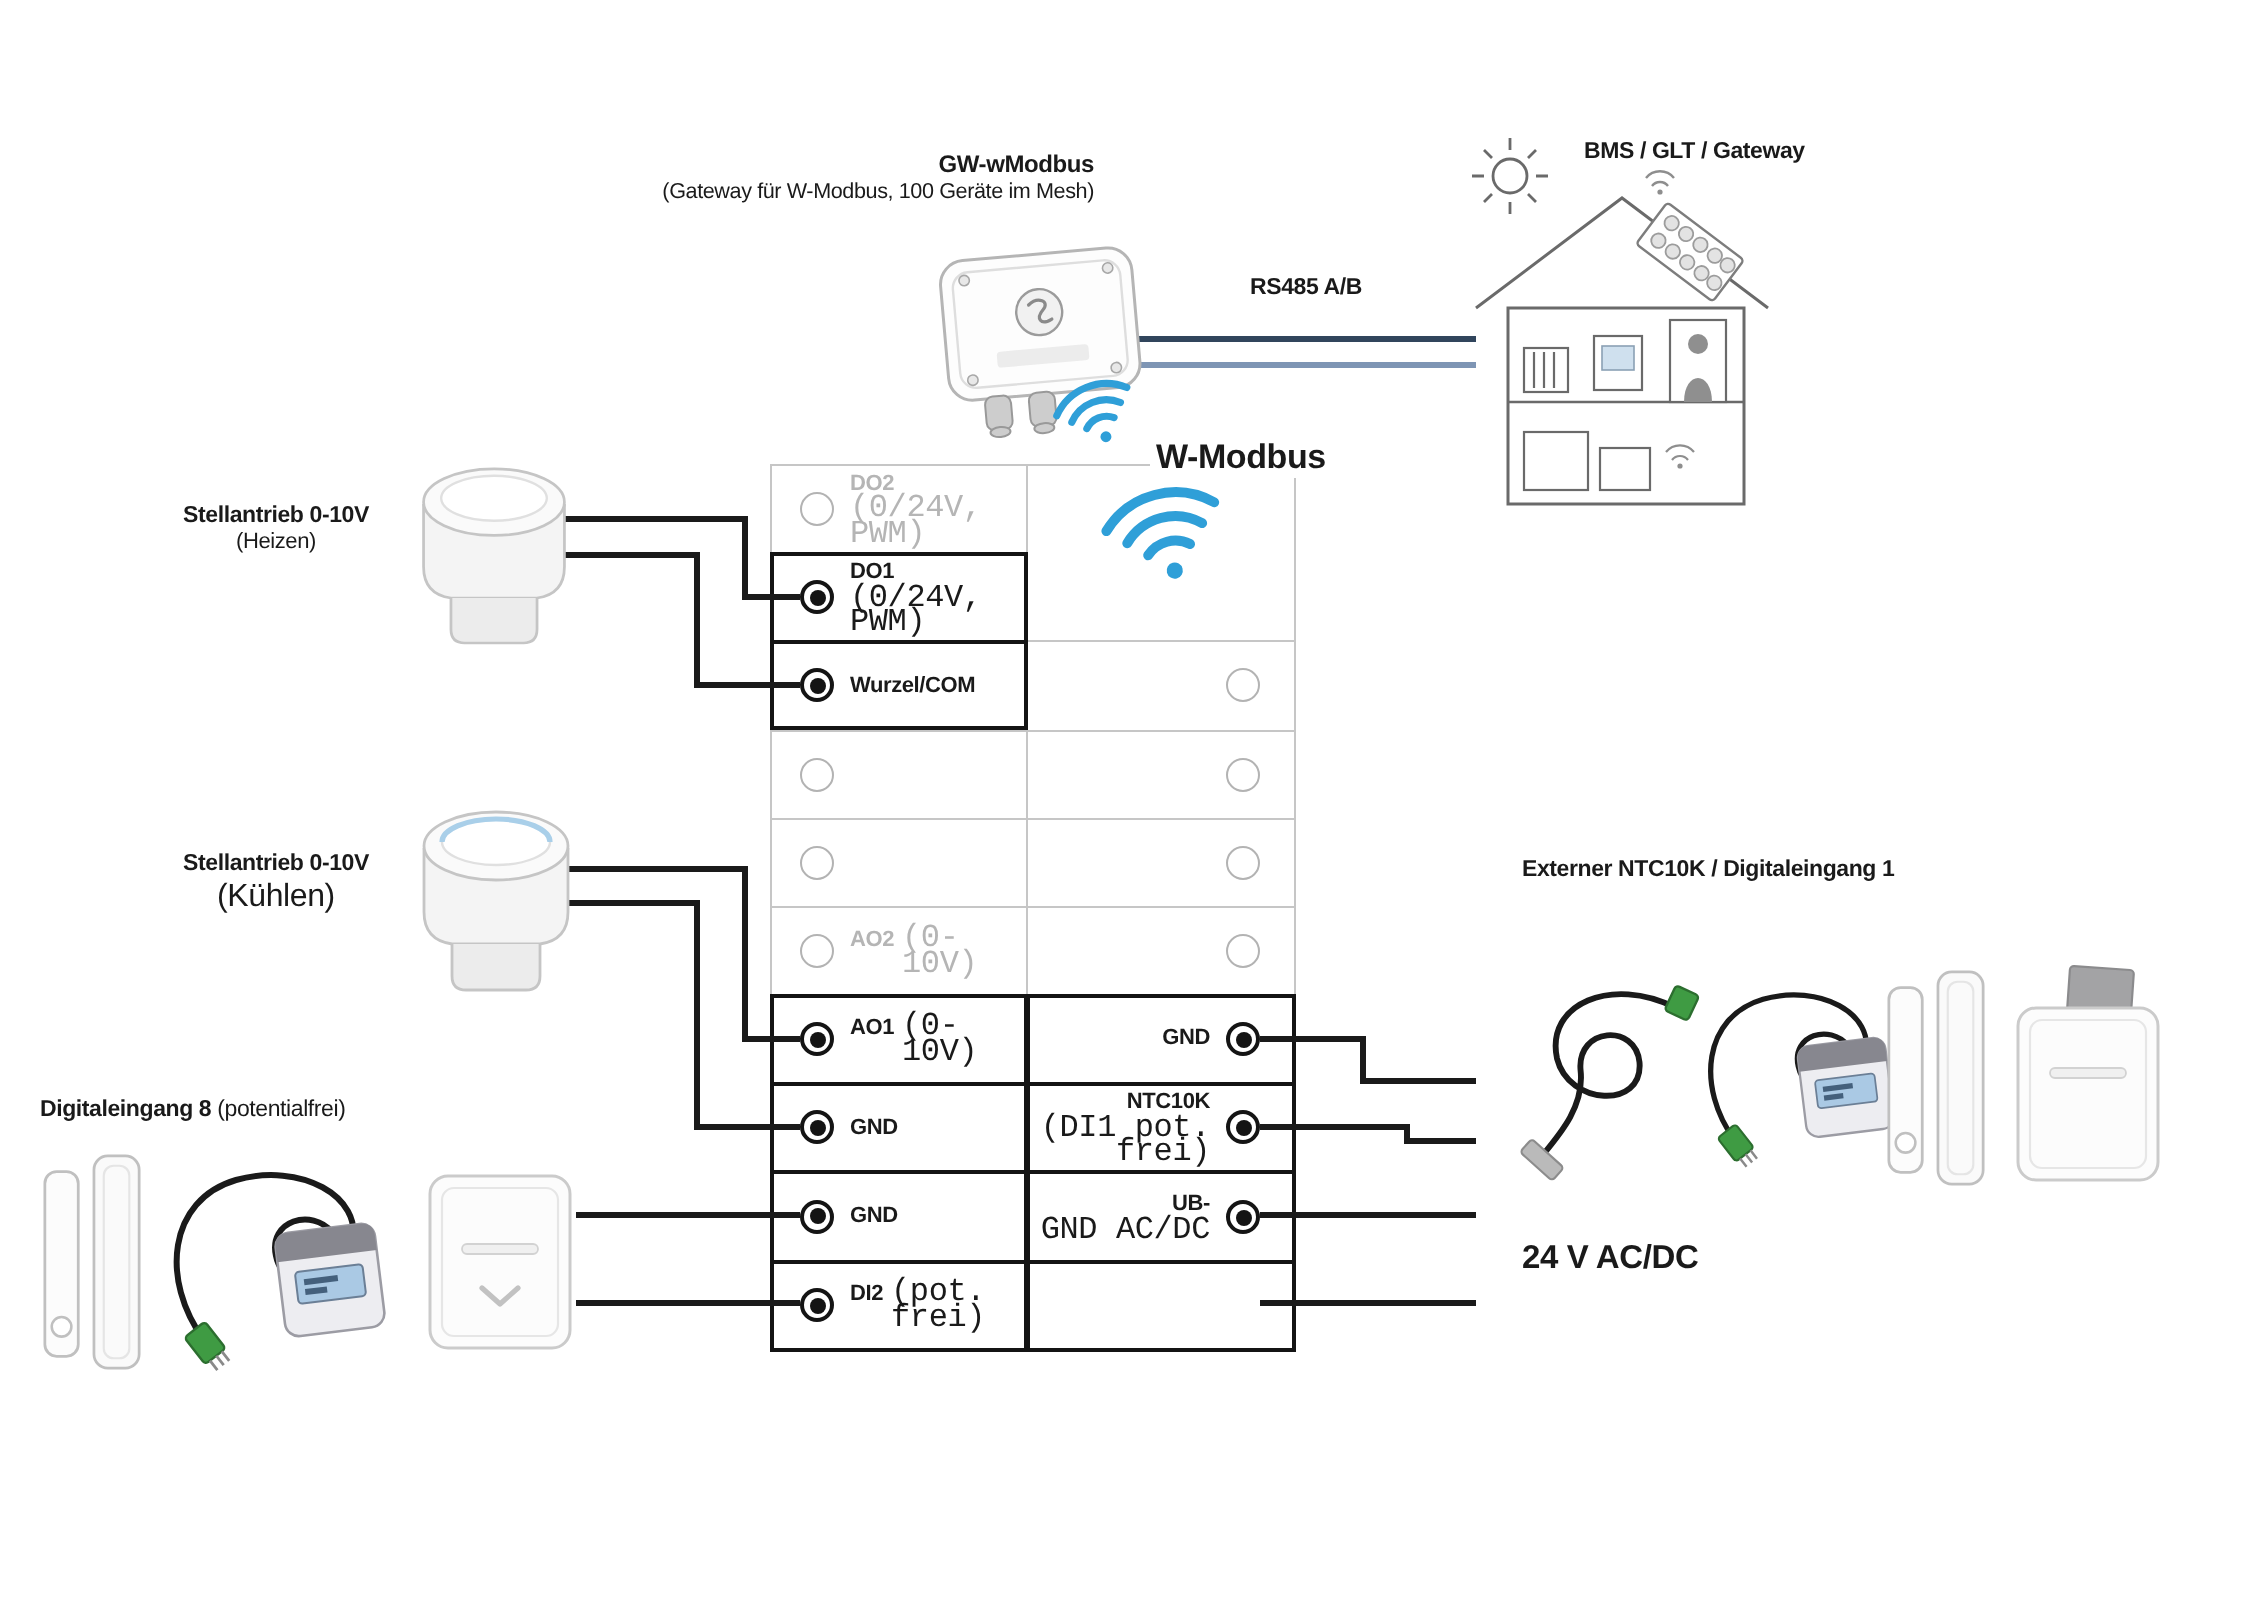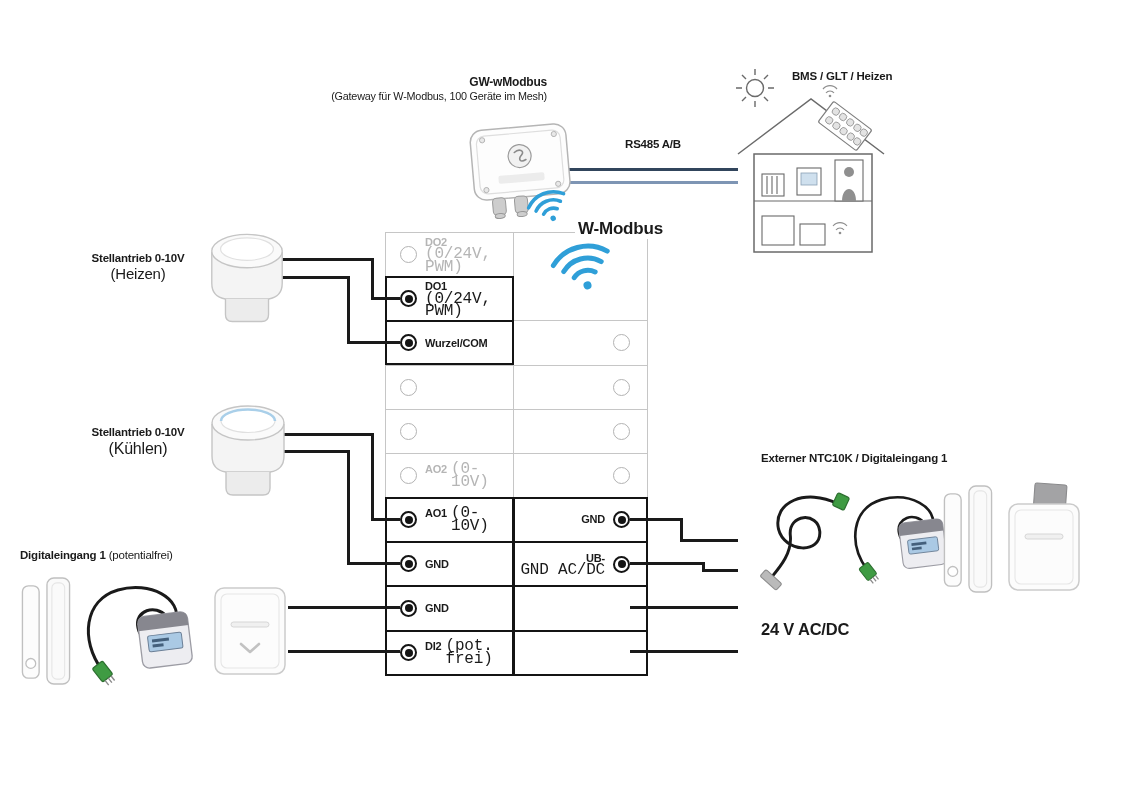--- a/index.html
+++ b/index.html
@@ -122,20 +122,27 @@
           <span class="term off"></span>
         </div>
       <div class="trow">
         <span class="tl ralign">
             <span class="l1">GND</span>
           </span>
         <span class="term on"></span>
       </div>
       <div class="trow">
         <span class="tl ralign">
+            <span class="l1">NTC10K</span>
+            <span class="l2">(DI1 pot. frei)</span>
+          </span>
+        <span class="term on"></span>
+      </div>
+      <div class="trow">
+        <span class="tl ralign">
             <span class="l1">UB-</span>
             <span class="l2">GND AC/DC</span>
           </span>
         <span class="term on"></span>
       </div>
     </div>
   </div>
 
   <div class="obox" style="left:385px;top:276px;width:129px;height:89px">
       <div class="odiv" style="top:42px"></div>
@@ -371,36 +378,36 @@
     </svg>
   </div>
 
   <div class="lab" style="right:585px;top:75px;width:330px;text-align:right">
     <div class="b" style="font-size:12px">GW-wModbus</div>
     <div style="font-size:10.8px">(Gateway für W-Modbus, 100 Geräte im Mesh)</div>
   </div>
 
   <div class="lab b" style="left:570px;top:137px;width:166px;text-align:center;font-size:11.5px">RS485 A/B</div>
 
-  <div class="lab b" style="left:792px;top:69px;font-size:11.5px">BMS / GLT / Heizen</div>
+  <div class="lab b" style="left:792px;top:69px;font-size:11.5px">BMS / GLT / Gateway</div>
 
   <div class="lab b" style="left:575px;top:218px;font-size:17px;background:#fff;padding:0 3px">W-Modbus</div>
 
   <div class="lab" style="left:58px;top:251px;width:160px;text-align:center">
     <div class="b" style="font-size:11.5px">Stellantrieb 0-10V</div>
-    <div style="font-size:15px">(Heizen)</div>
+    <div style="font-size:11px">(Heizen)</div>
   </div>
 
   <div class="lab" style="left:58px;top:425px;width:160px;text-align:center">
     <div class="b" style="font-size:11.5px">Stellantrieb 0-10V</div>
     <div style="font-size:16px">(Kühlen)</div>
   </div>
 
   <div class="lab" style="left:20px;top:548px;font-size:11.5px">
-    <span class="b">Digitaleingang 1</span>
+    <span class="b">Digitaleingang 8</span>
     <span>(potentialfrei)</span>
   </div>
 
-  <div class="lab b" style="left:761px;top:451px;font-size:11.5px">Externer NTC10K / Digitaleingang 1</div>
+  <div class="lab b" style="left:761px;top:428px;font-size:11.5px">Externer NTC10K / Digitaleingang 1</div>
 
   <div class="lab b" style="left:761px;top:619px;font-size:16.5px">24 V AC/DC</div>
 
 </div>
 
 </body></html>

